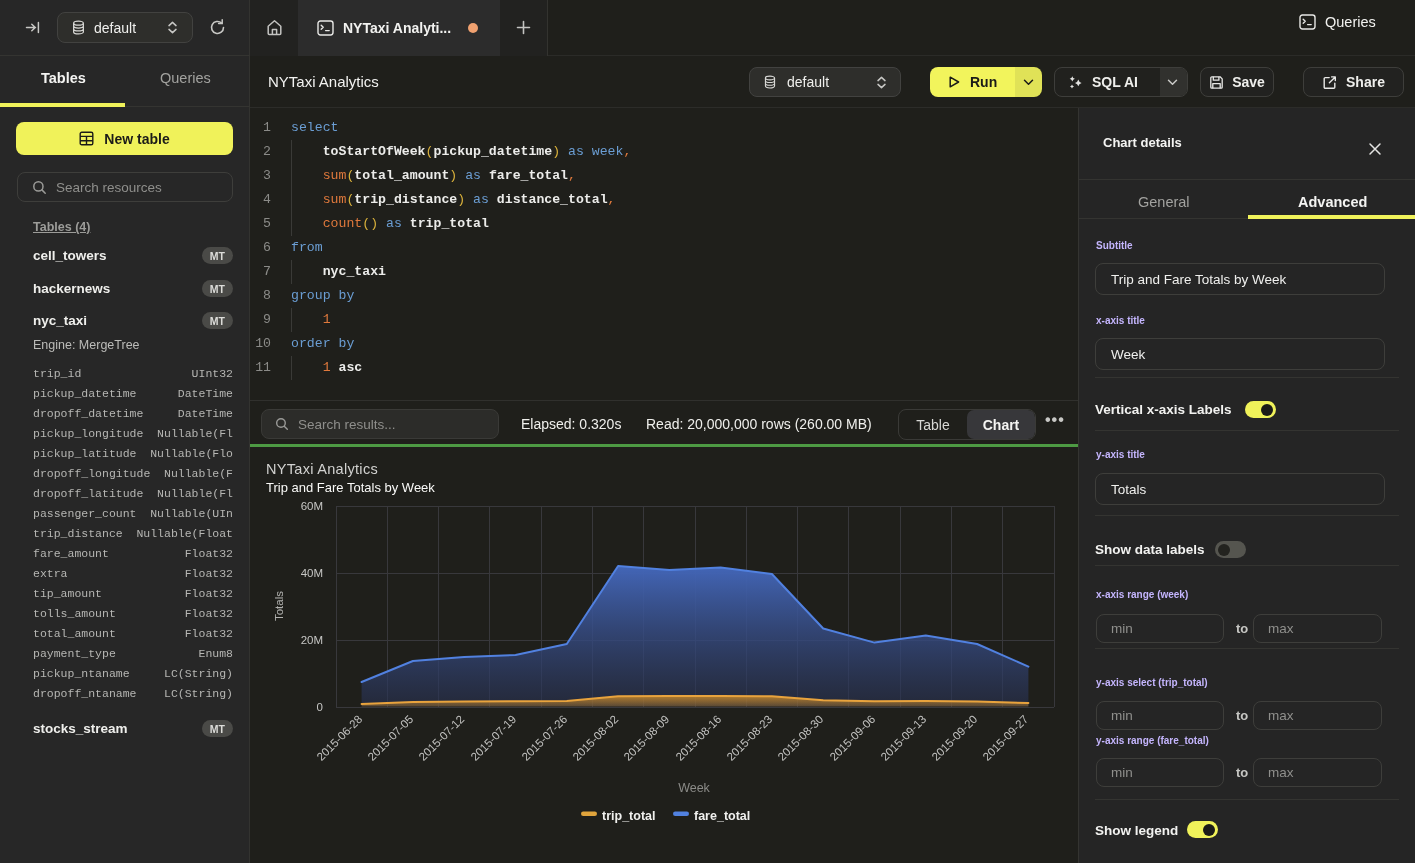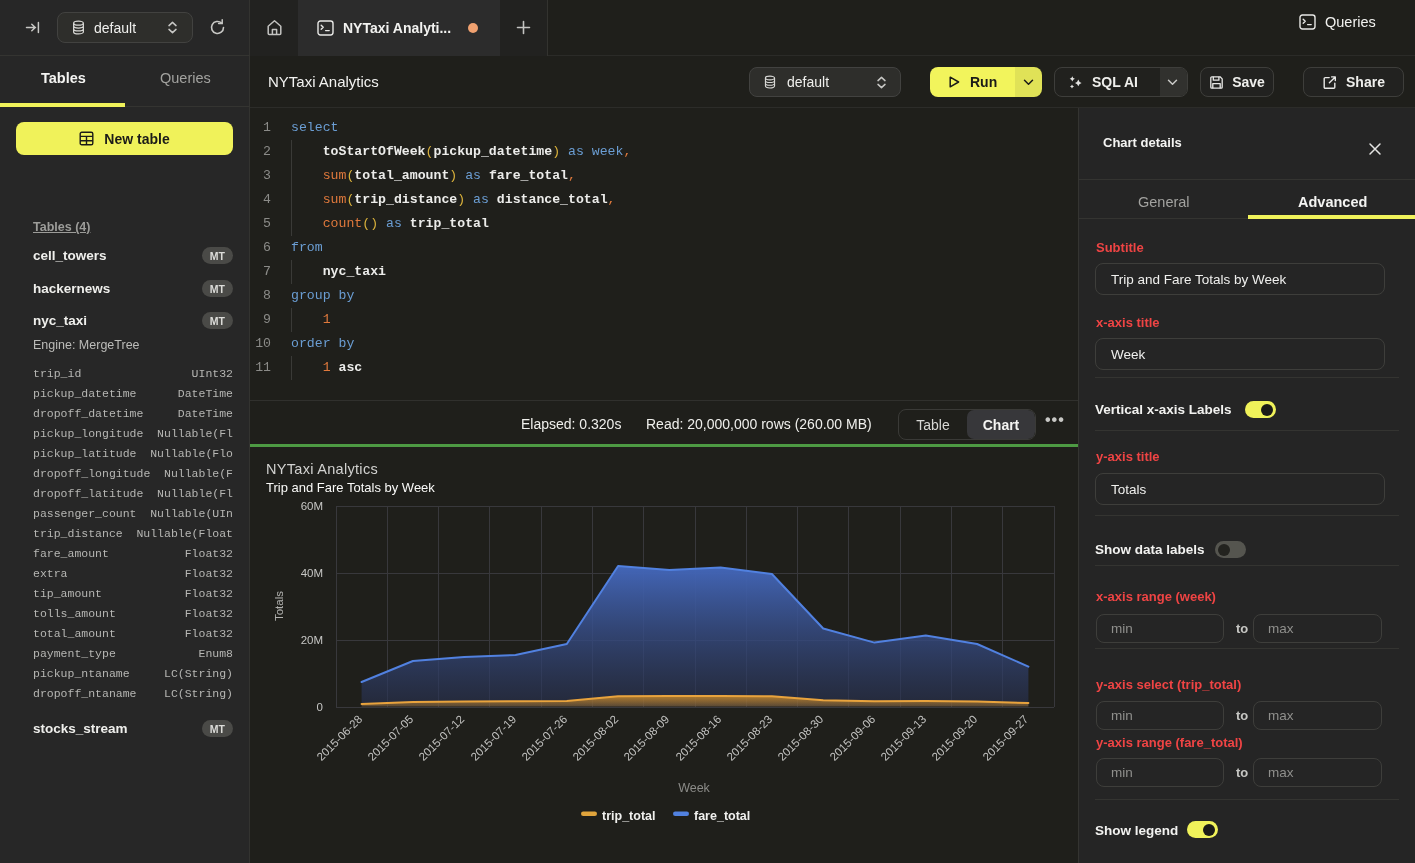--- a/index.html
+++ b/index.html
@@ -46,21 +46,21 @@
 
 
 #resbar { left:250px; top:400px; width:829px; height:44px; background:#1f1f1b; border-top:1px solid #30302d; }
 #greenline { left:250px; top:444px; width:829px; height:3px; background:#4d9a43; }
 
 
 #chartwrap { left:250px; top:447px; width:829px; height:416px; background:#1f1f1b; }
 
 
 #rpanel { left:1078px; top:108px; width:337px; height:755px; background:#252525; border-left:1px solid #343431; }
-.rp-label { position:absolute; left:17px; color:#ef4444; font-size:13px; font-weight:700; }
+.rp-label { position:absolute; left:17px; color:#c4b5fd; font-size:10px; font-weight:700; }
 .rp-input { position:absolute; left:16px; width:290px; height:32px; border:1px solid #3e3e3b; border-radius:8px; display:flex; align-items:center; color:#f0f0ee; font-size:13.5px; padding-left:15px; }
 .rp-div { position:absolute; left:16px; width:304px; height:1px; background:#343431; }
 .rp-min { position:absolute; width:128px; height:29px; border:1px solid #3e3e3b; border-radius:8px; display:flex; align-items:center; color:#8f8f8c; font-size:13.5px; padding-left:14px; }
 .rp-to { position:absolute; color:#c6c6c3; font-size:13px; font-weight:700; }
 .rp-toggle-label { position:absolute; left:16px; color:#f2f2f0; font-size:13.5px; font-weight:700; }
 .tgl { position:absolute; width:31px; height:17px; border-radius:9px; }
 .tgl .knob { position:absolute; top:2.5px; width:12px; height:12px; border-radius:50%; }
 .tgl-on { background:#f0f25a; }
 .tgl-on .knob { right:3px; background:#1b1b18; }
 .tgl-off { background:#55554f; }
@@ -123,20 +123,27 @@
       <span class="abs sbtab" style="left:41px;color:#f4f4f2;font-weight:700;">Tables</span>
       <span class="abs sbtab" style="left:160px;color:#a2a29f;">Queries</span>
       <div class="abs" id="tab-underline"></div>
     </div>
     <div class="abs" id="newtable">
       <svg style="margin-right:10px" width="15" height="15" viewBox="0 0 15 15" fill="none" stroke="#1b1b18" stroke-width="1.4">
           <rect x="1.2" y="1.2" width="12.6" height="12.6" rx="1.6"></rect>
           <path d="M1.2 5.4h12.6M1.2 9.8h12.6M7.5 5.4v8.4"></path>
         </svg>
       New table
+    </div>
+    <div class="abs" id="sb-search">
+      <svg style="margin-left:14px" width="15" height="15" viewBox="0 0 15 15" fill="none" stroke="#9a9a97" stroke-width="1.5">
+          <circle cx="6.4" cy="6.4" r="4.6"></circle>
+          <path d="M9.9 9.9l3.3 3.3" stroke-linecap="round"></path>
+        </svg>
+      <span style="margin-left:9px;">Search resources</span>
     </div>
     <div class="abs sb-label" style="left:33px;top:220px;text-decoration:underline;">Tables (4)</div>
     <div class="abs trow" style="top:247px;gap:32px;">
         <span class="tname">cell_towers</span>
         <span class="mt">MT</span>
       </div>
     <div class="abs trow" style="top:280px;">
         <span class="tname">hackernews</span>
         <span class="mt">MT</span>
       </div>
@@ -295,20 +302,27 @@
     <div class="eline" style="left:41px;top:104px;">    <span class="fn">count</span><span class="pr">()</span> <span class="kw">as</span> <span class="id">trip_total</span></div>
     <div class="eline" style="left:41px;top:128px;"><span class="kw">from</span></div>
     <div class="eline" style="left:41px;top:152px;">    <span class="id">nyc_taxi</span></div>
     <div class="eline" style="left:41px;top:176px;"><span class="kw">group by</span></div>
     <div class="eline" style="left:41px;top:200px;">    <span class="fn">1</span></div>
     <div class="eline" style="left:41px;top:224px;"><span class="kw">order by</span></div>
     <div class="eline" style="left:41px;top:248px;">    <span class="fn">1</span> <span class="id">asc</span></div>
   </div>
 
   <div class="abs" id="resbar">
+    <div class="abs" style="left:11px;top:8px;width:238px;height:30px;background:#2c2c29;border:1px solid #3a3a37;border-radius:8px;display:flex;align-items:center;color:#8f8f8c;font-size:13.5px;">
+      <svg style="margin-left:13px" width="14" height="14" viewBox="0 0 15 15" fill="none" stroke="#9a9a97" stroke-width="1.5">
+          <circle cx="6.4" cy="6.4" r="4.6"></circle>
+          <path d="M9.9 9.9l3.3 3.3" stroke-linecap="round"></path>
+        </svg>
+      <span style="margin-left:9px;">Search results...</span>
+    </div>
     <span class="abs" style="left:271px;top:15px;color:#eFeFec;font-size:14px;">Elapsed: 0.320s</span>
     <span class="abs" style="left:396px;top:15px;color:#efefec;font-size:14px;">Read: 20,000,000 rows (260.00 MB)</span>
     <div class="abs" style="left:648px;top:8px;width:138px;height:31px;border:1px solid #3a3a37;border-radius:8px;display:flex;overflow:hidden;">
       <div style="width:69px;display:flex;align-items:center;justify-content:center;color:#d8d8d5;font-size:14px;">Table</div>
       <div style="width:69px;display:flex;align-items:center;justify-content:center;color:#f4f4f2;font-size:14px;font-weight:700;background:#37373a;border-radius:7px;">Chart</div>
     </div>
     <span class="abs" style="left:795px;top:10px;color:#c8c8c5;font-size:16px;letter-spacing:1px;font-weight:700;">•••</span>
   </div>
   <div class="abs" id="greenline"></div>
 

